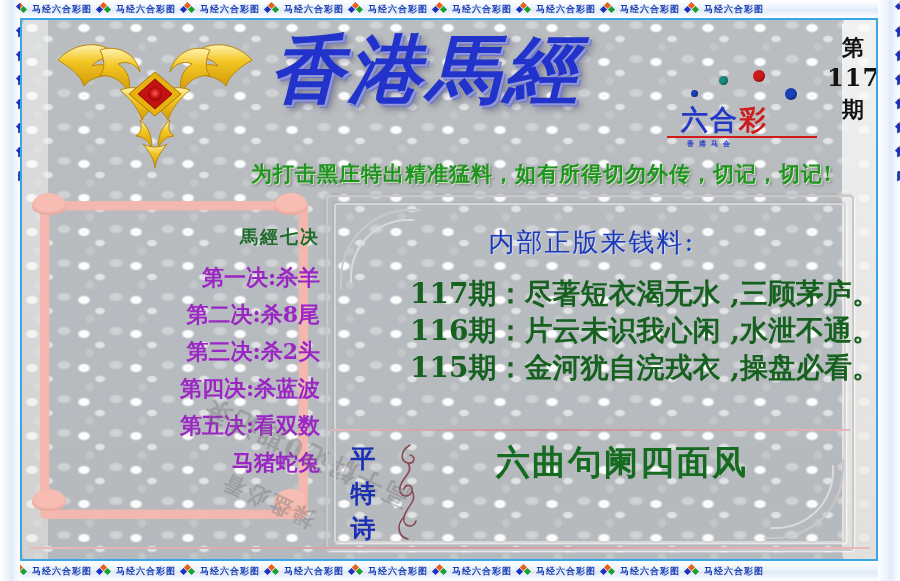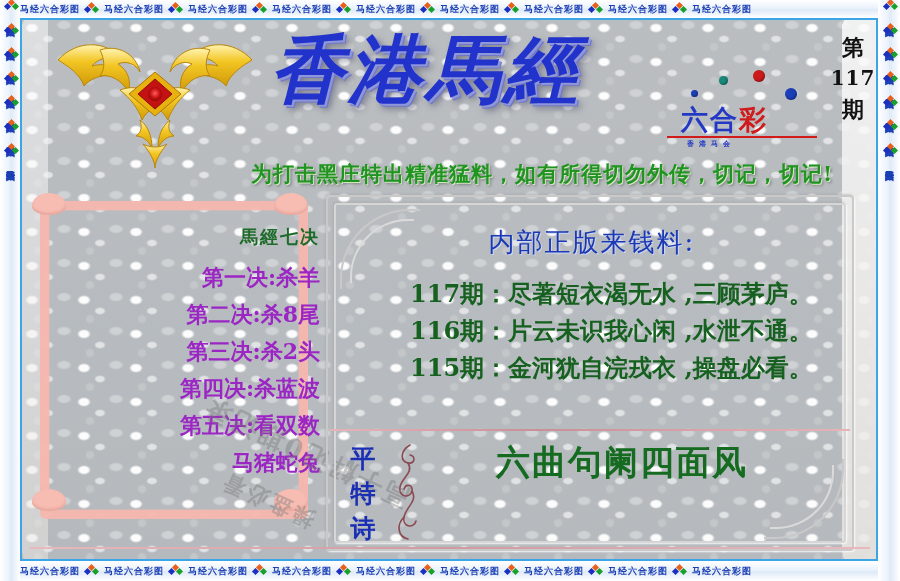--- a/index.html
+++ b/index.html
@@ -14,21 +14,21 @@
   .border-strip{position:absolute;overflow:hidden;background:
      linear-gradient(180deg,#ffffff 0%,#eaf2fc 45%,#dfeaf8 55%,#ffffff 100%);
      z-index:40;}
   .border-top{left:0;top:0;width:900px;height:18px;}
   .border-bottom{left:0;bottom:0;width:900px;height:20px;}
   .border-left{left:0;top:0;width:20px;height:581px;
      background:linear-gradient(90deg,#ffffff 0%,#eaf2fc 45%,#dfeaf8 55%,#ffffff 100%);}
   .border-right{right:0;top:0;width:22px;height:581px;
      background:linear-gradient(90deg,#ffffff 0%,#eaf2fc 45%,#dfeaf8 55%,#ffffff 100%);}
 
-  .strip-run{display:flex;align-items:center;white-space:nowrap;height:100%;}
+  .strip-run{display:flex;align-items:center;white-space:nowrap;height:100%;padding-left:12px;}
   .strip-run.vert{flex-direction:column;justify-content:flex-start;width:100%;}
   .mk-text{font-family:"DejaVu Sans","Liberation Sans",sans-serif;
      font-size:9px;font-weight:bold;color:#1c3fb4;letter-spacing:1px;
      padding:0 4px;line-height:1;}
   .mk-text.v{writing-mode:vertical-rl;text-orientation:upright;
      padding:4px 0;letter-spacing:0px;font-size:9px;}
   .mk-dia{position:relative;width:16px;height:12px;flex:none;}
   .mk-dia.v{width:12px;height:16px;}
   .mk-dia i{position:absolute;width:5px;height:5px;transform:rotate(45deg);}
   .mk-dia i.a{background:#e8601c;left:5px;top:0px;}
@@ -79,21 +79,21 @@
   .lotto-word .red{color:#cf1b1b;}
   .lotto-rule{position:absolute;left:-10px;top:76px;width:150px;height:2px;background:#d11b1b;}
   .lotto-sub{position:absolute;left:10px;top:79px;font-size:7px;color:#2438c6;
      letter-spacing:5px;font-weight:bold;}
   .ball{position:absolute;border-radius:50%;
      box-shadow:inset -1px -1px 2px rgba(0,0,0,.35);}
 
   .issue-box{position:absolute;left:805px;top:12px;width:52px;text-align:center;
      font-family:"DejaVu Serif","Liberation Serif",serif;font-weight:bold;color:#121212;}
   .issue-box .l{font-size:22px;line-height:30px;}
-  .issue-box .n{font-size:20px;line-height:32px;letter-spacing:1px;}
+  .issue-box .n{font-size:24px;line-height:32px;letter-spacing:1px;}
 
   .slogan{position:absolute;left:190px;top:140px;width:660px;text-align:center;
      font-family:"DejaVu Serif","Liberation Serif",serif;
      font-size:21px;font-weight:bold;color:#1f9421;letter-spacing:1px;
      text-shadow:1px 1px 0 #cfe9bd, 2px 2px 3px rgba(0,0,0,.35);}
 
   
   #body-area{position:absolute;left:0;top:165px;width:858px;height:378px;}
 
   
@@ -128,21 +128,21 @@
   .arc-tl2{left:28px;top:28px;width:62px;height:62px;border-right:none;border-bottom:none;border-top-left-radius:58px;border-color:#dadada;}
   .arc-br{right:18px;bottom:18px;border-left:none;border-top:none;border-bottom-right-radius:70px;}
   .arc-br2{right:28px;bottom:28px;width:62px;height:62px;border-left:none;border-top:none;border-bottom-right-radius:58px;border-color:#dadada;}
 
   .r-title{position:absolute;left:0;top:34px;width:540px;text-align:center;
      font-family:"DejaVu Serif","Liberation Serif",serif;
      font-size:26px;font-weight:normal;color:#1b39b5;letter-spacing:2px;
      text-shadow:1px 1px 0 #cdd6f2;}
   .r-lines{position:absolute;left:0;top:84px;width:540px;}
   .r-line{font-family:"DejaVu Serif","Liberation Serif",serif;
-     font-size:24px;font-weight:bold;color:#16611f;line-height:37px;
+     font-size:28px;font-weight:bold;color:#16611f;line-height:37px;
      padding-left:88px;letter-spacing:0px;white-space:nowrap;}
 
   .hr-pink{position:absolute;left:8px;top:238px;width:520px;height:2px;
      background:linear-gradient(90deg,#e7b3b8,#c98f96 40%,#e7b3b8);}
 
   .poem-row{position:absolute;left:0;top:248px;width:540px;height:112px;}
   .poem-label{position:absolute;left:24px;top:2px;width:34px;text-align:center;
      font-family:"DejaVu Serif","Liberation Serif",serif;
      font-size:25px;font-weight:bold;color:#1b2fb5;line-height:35px;}
   .poem-swirl{position:absolute;left:66px;top:2px;width:40px;height:104px;}

